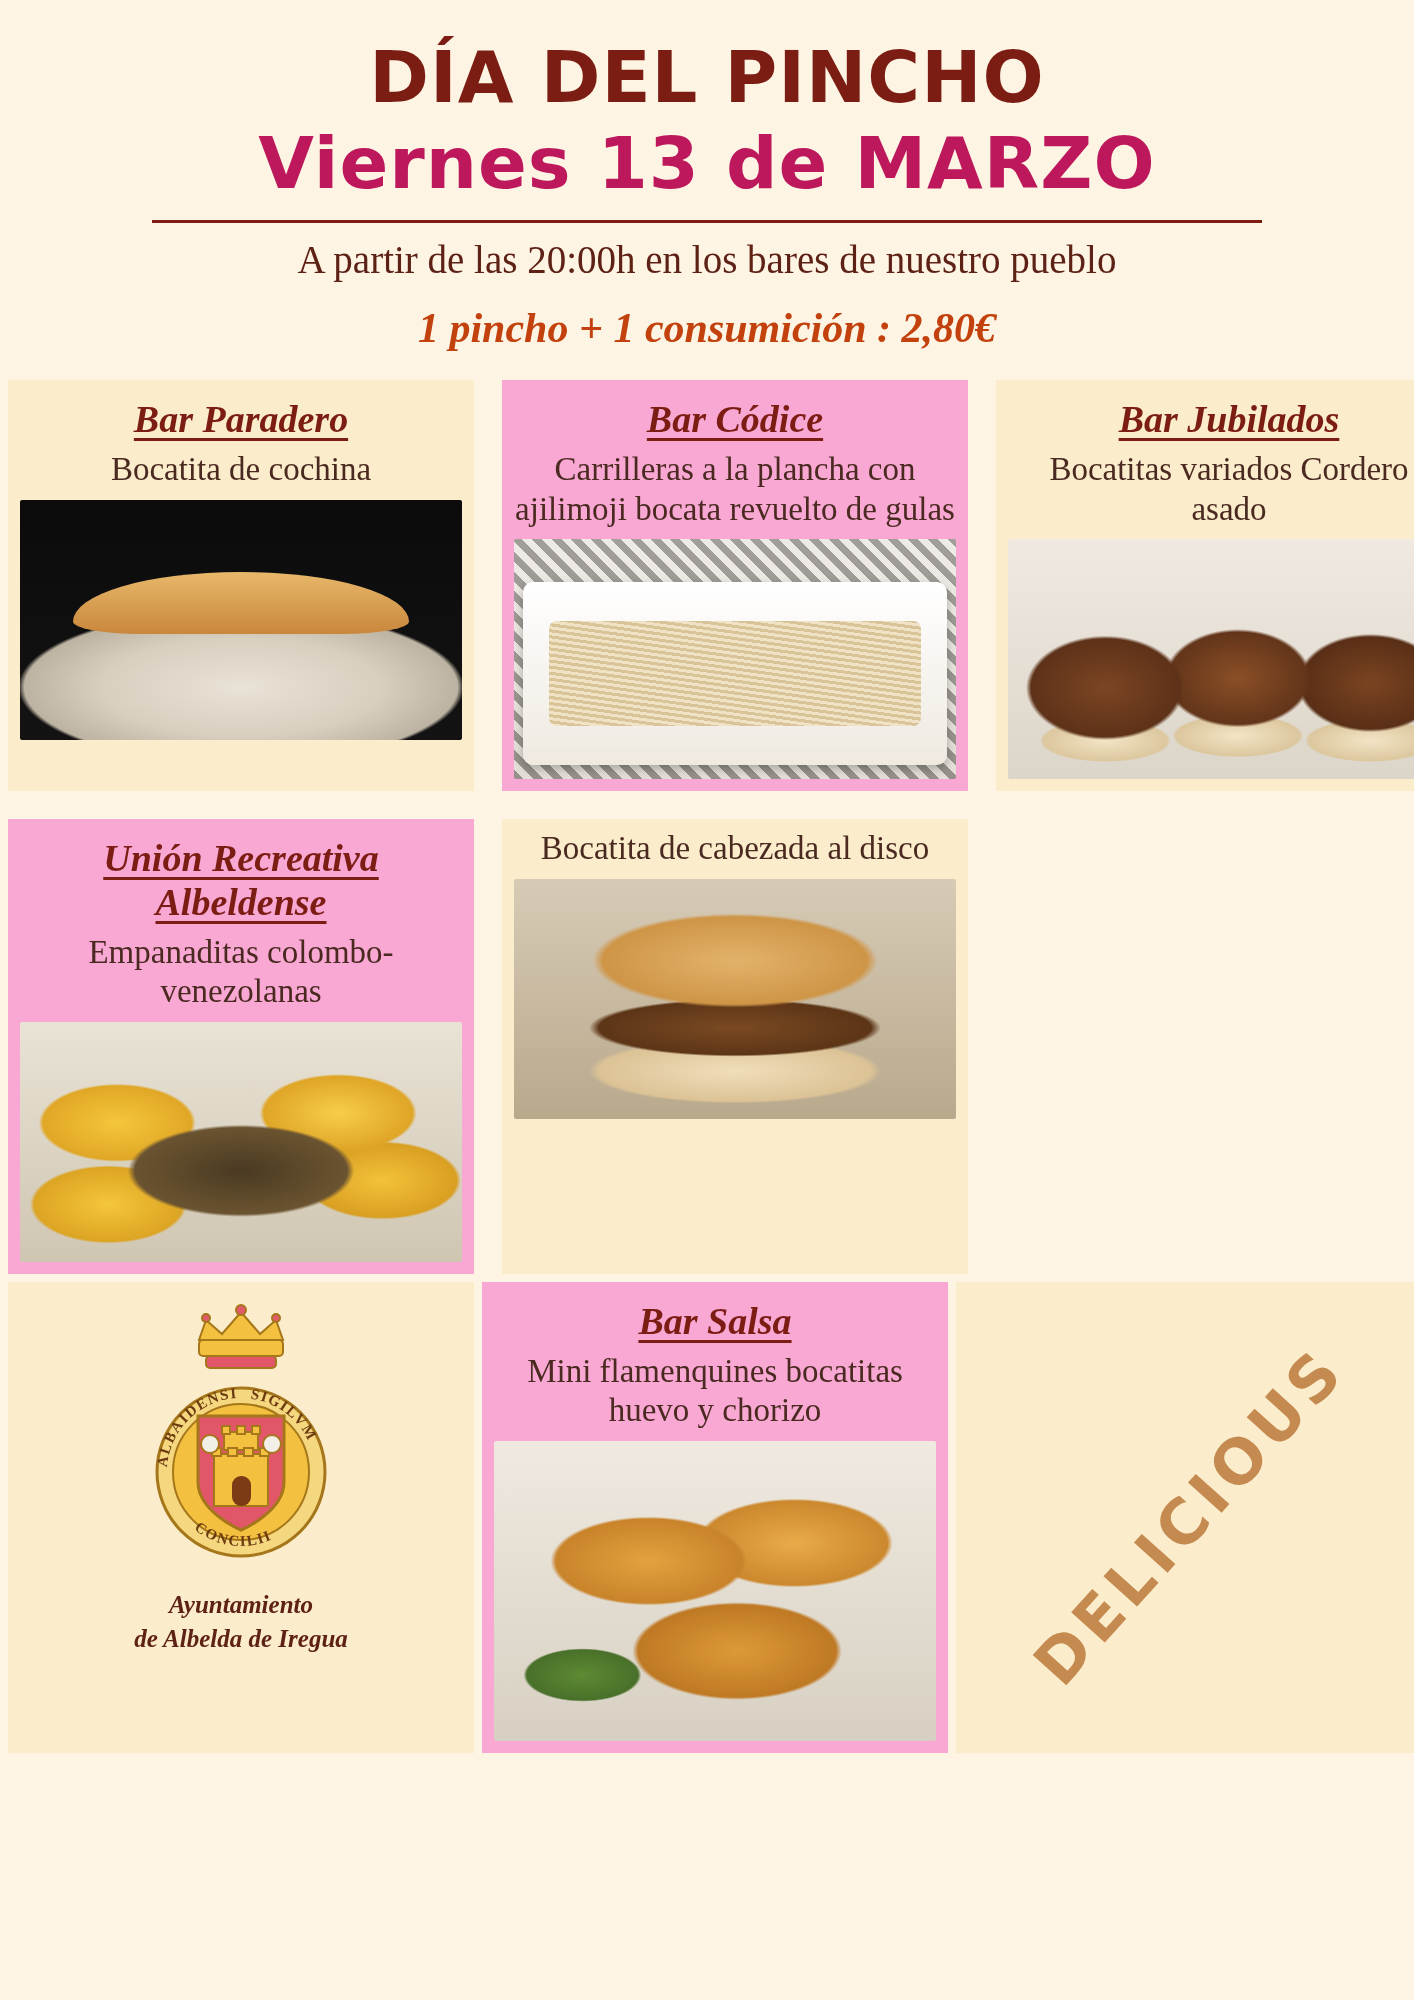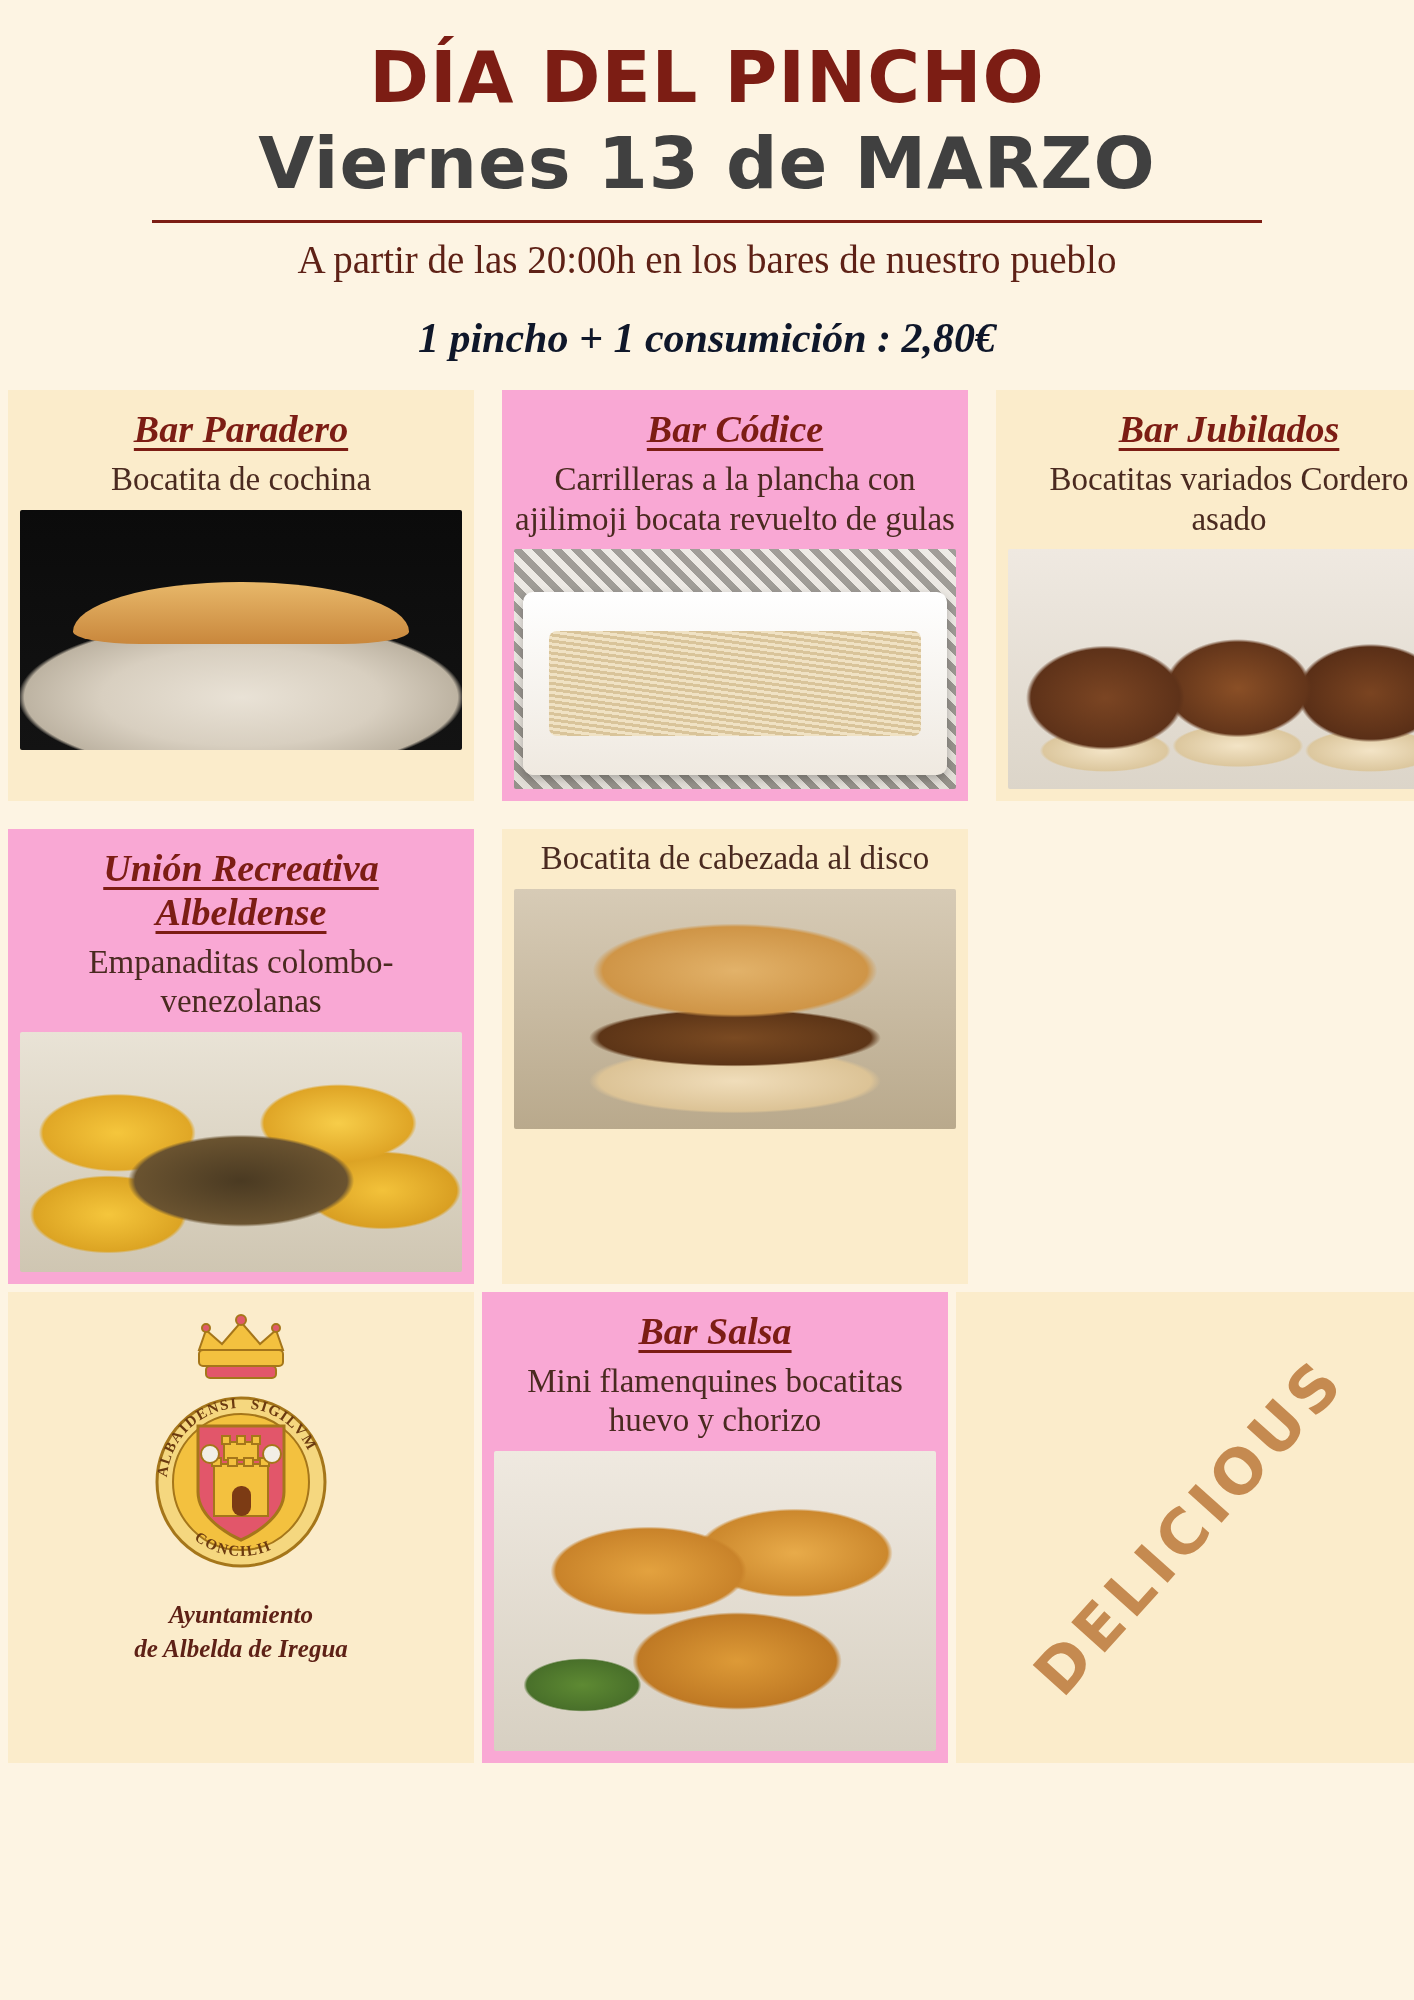--- a/index.html
+++ b/index.html
@@ -34,43 +34,43 @@
     letter-spacing: 1px;
     color: #7c1d14;
     line-height: 1.05;
     margin: 0;
   }
   .title-line2 {
     font-family: "DejaVu Sans", sans-serif;
     font-weight: 700;
     font-size: 72px;
     letter-spacing: 1px;
-    color: #404040;
+    color: #be185d;
     line-height: 1.15;
     margin: 6px 0 0 0;
   }
   .rule {
     width: 1110px;
     height: 3px;
     background: #7c1d14;
     margin: 16px auto 14px auto;
   }
   .subtitle {
     font-family: "Liberation Serif", serif;
     font-size: 39px;
     color: #5e2116;
     margin: 6px 0 0 0;
   }
   .price {
     font-family: "Liberation Serif", serif;
     font-style: italic;
     font-weight: 700;
     font-size: 42px;
-    color: #0f172a;
-    margin: 32px 0 0 0;
+    color: #c2410c;
+    margin: 22px 0 0 0;
   }
 
   
   .grid {
     position: relative;
     width: 1414px;
     padding: 0 0 0 0;
     display: grid;
     grid-template-columns: 466px 466px 466px;
     grid-auto-rows: auto;

